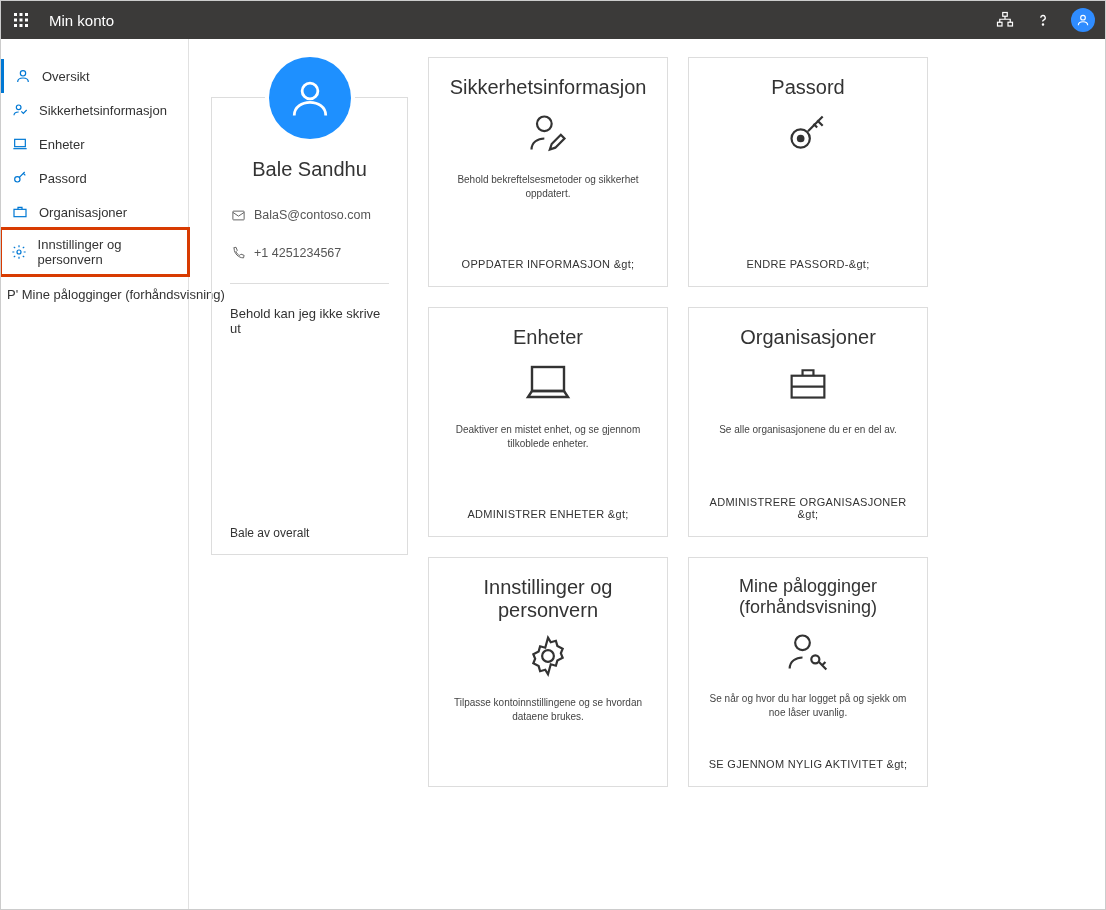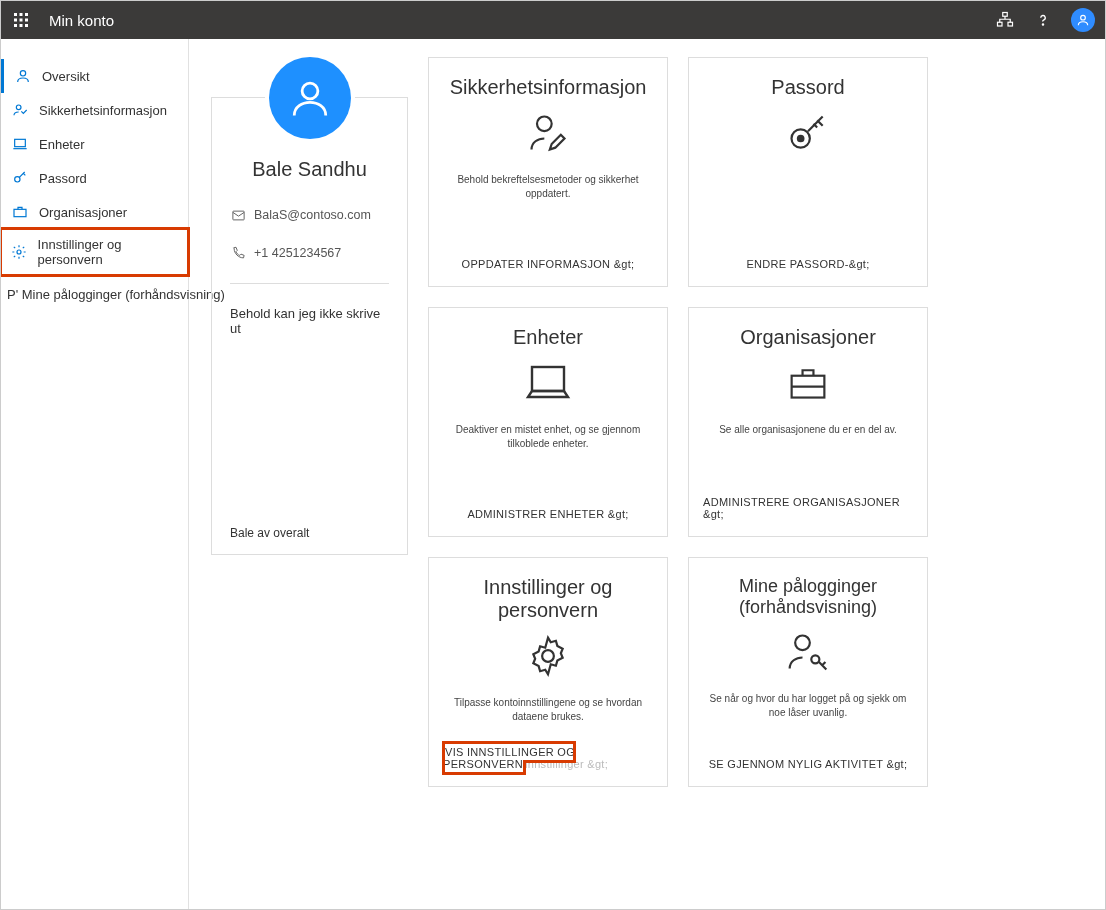--- a/index.html
+++ b/index.html
@@ -111,21 +111,21 @@
     border: 1px solid #ddd;
     width: 240px;
     padding: 18px 14px 16px 14px;
     display:flex; flex-direction:column; align-items:center;
     min-height: 230px;
   }
   .card h3 { font-size: 20px; font-weight:400; margin-bottom:10px; text-align:center;}
   .card .cicon { height:48px; display:flex; align-items:center; justify-content:center; margin-bottom:16px; }
   .card p { font-size:10px; color:#444; text-align:center; margin-bottom:20px; line-height:1.4;}
   .card .action {
-    font-size:11px; letter-spacing:0.3px; color:#333; text-align:left;
+    font-size:11px; letter-spacing:0.3px; color:#333; text-align:center;
     cursor:pointer; margin-top:auto;
   }
   .red-box { outline: 3px solid #d83b01; outline-offset:-2px; padding:4px 2px; }
   .fade-suffix { color:#bbb; font-size:11px;}
   svg { display:block; }
 </style>
 </head>
 <body>
 
 <div class="topbar">
@@ -317,23 +317,20 @@
 
       <div class="card">
         <h3>Innstillinger og personvern</h3>
         <div class="cicon">
           <svg width="44" height="44" viewBox="0 0 24 24" fill="none" stroke="#333" stroke-width="1.2">
               <circle cx="12" cy="12" r="3.2"></circle>
               <path d="M12 2l1.5 2.5 2.8-.8.8 2.8L20 8l-1 2.5 1 2.5-2.9 1.5-.8 2.8-2.8-.8L12 22l-1.5-2.5-2.8.8-.8-2.8L4 16l1-2.5L4 11l2.9-1.5.8-2.8 2.8.8L12 2z"></path>
             </svg>
         </div>
         <p>Tilpasse kontoinnstillingene og se hvordan dataene brukes.</p>
-        <div class="action">
-          <span class="red-box">VIS INNSTILLINGER OG PERSONVERN</span><span class="fade-suffix">innstillinger &amp;gt;</span>
-        </div>
       </div>
 
       <div class="card">
         <h3 style="font-size:18px">Mine pålogginger (forhåndsvisning)</h3>
         <div class="cicon">
           <svg width="44" height="44" viewBox="0 0 24 24" fill="none" stroke="#333" stroke-width="1.2">
               <circle cx="9" cy="7" r="4"></circle>
               <path d="M2 21c0-4 3.5-6 7-6"></path>
               <circle cx="16" cy="16" r="2.2"></circle>
               <path d="M18 17.5l4 4M20 19l1.5-1.5"></path>

